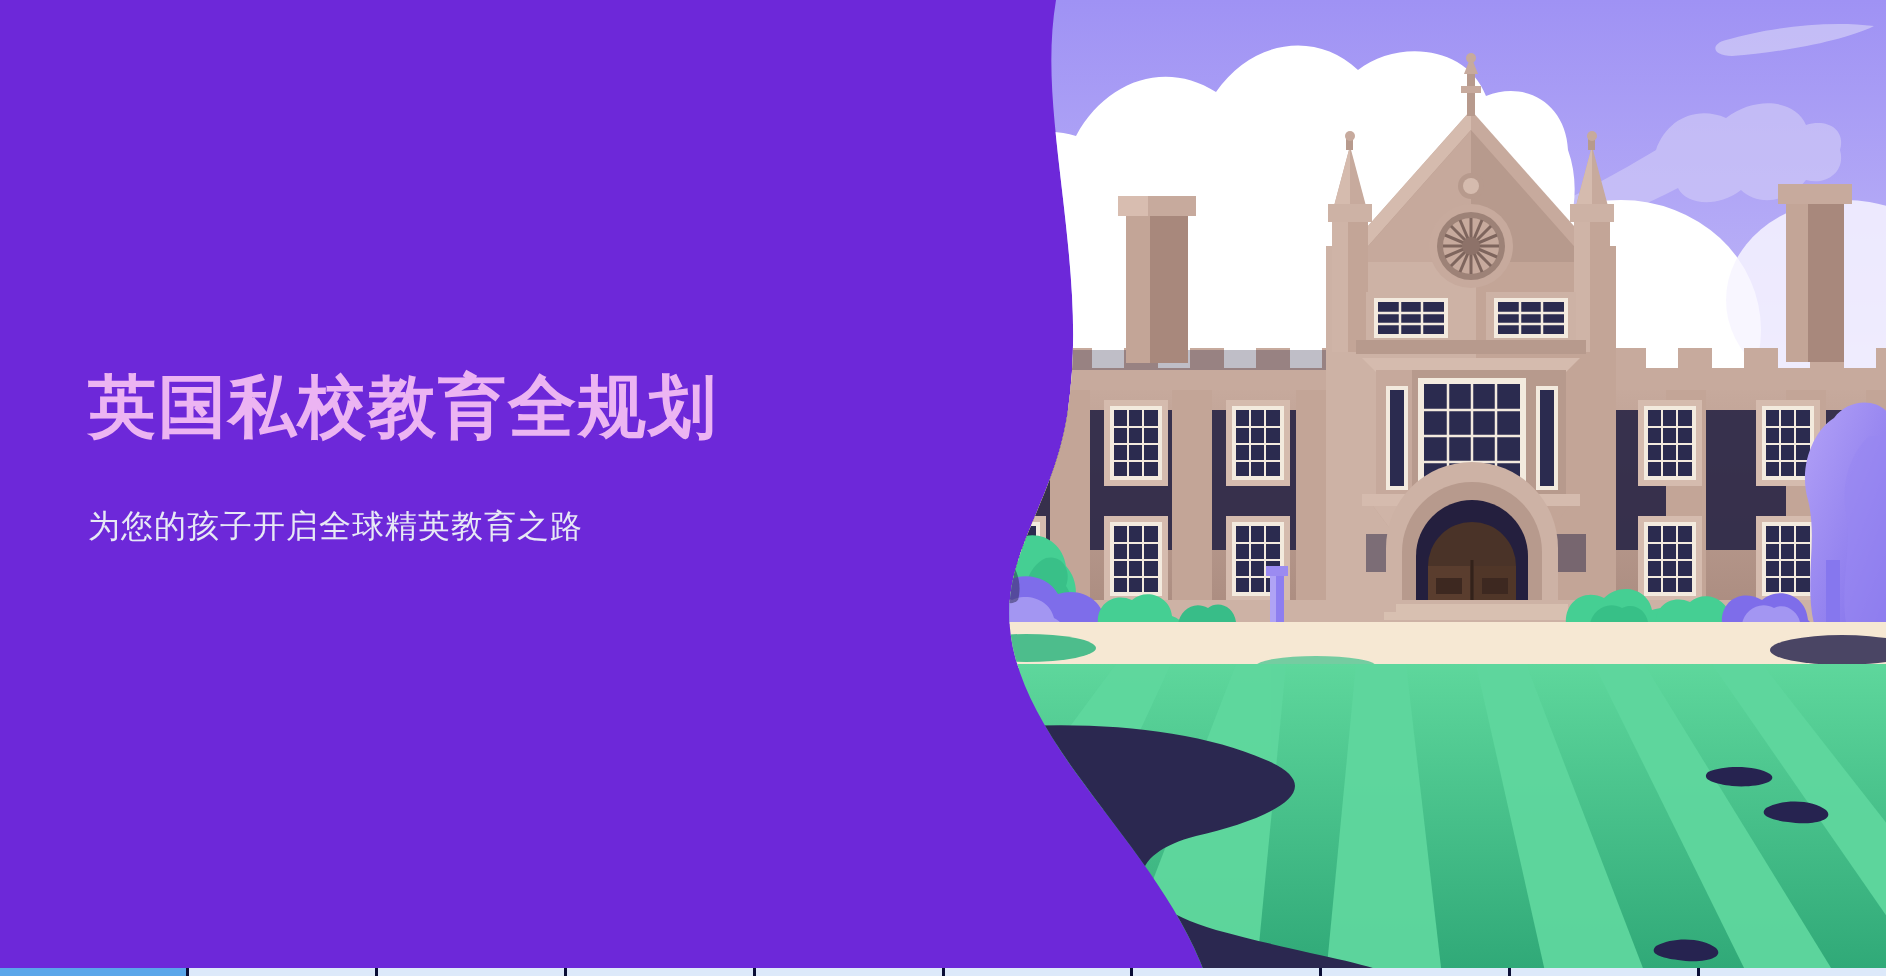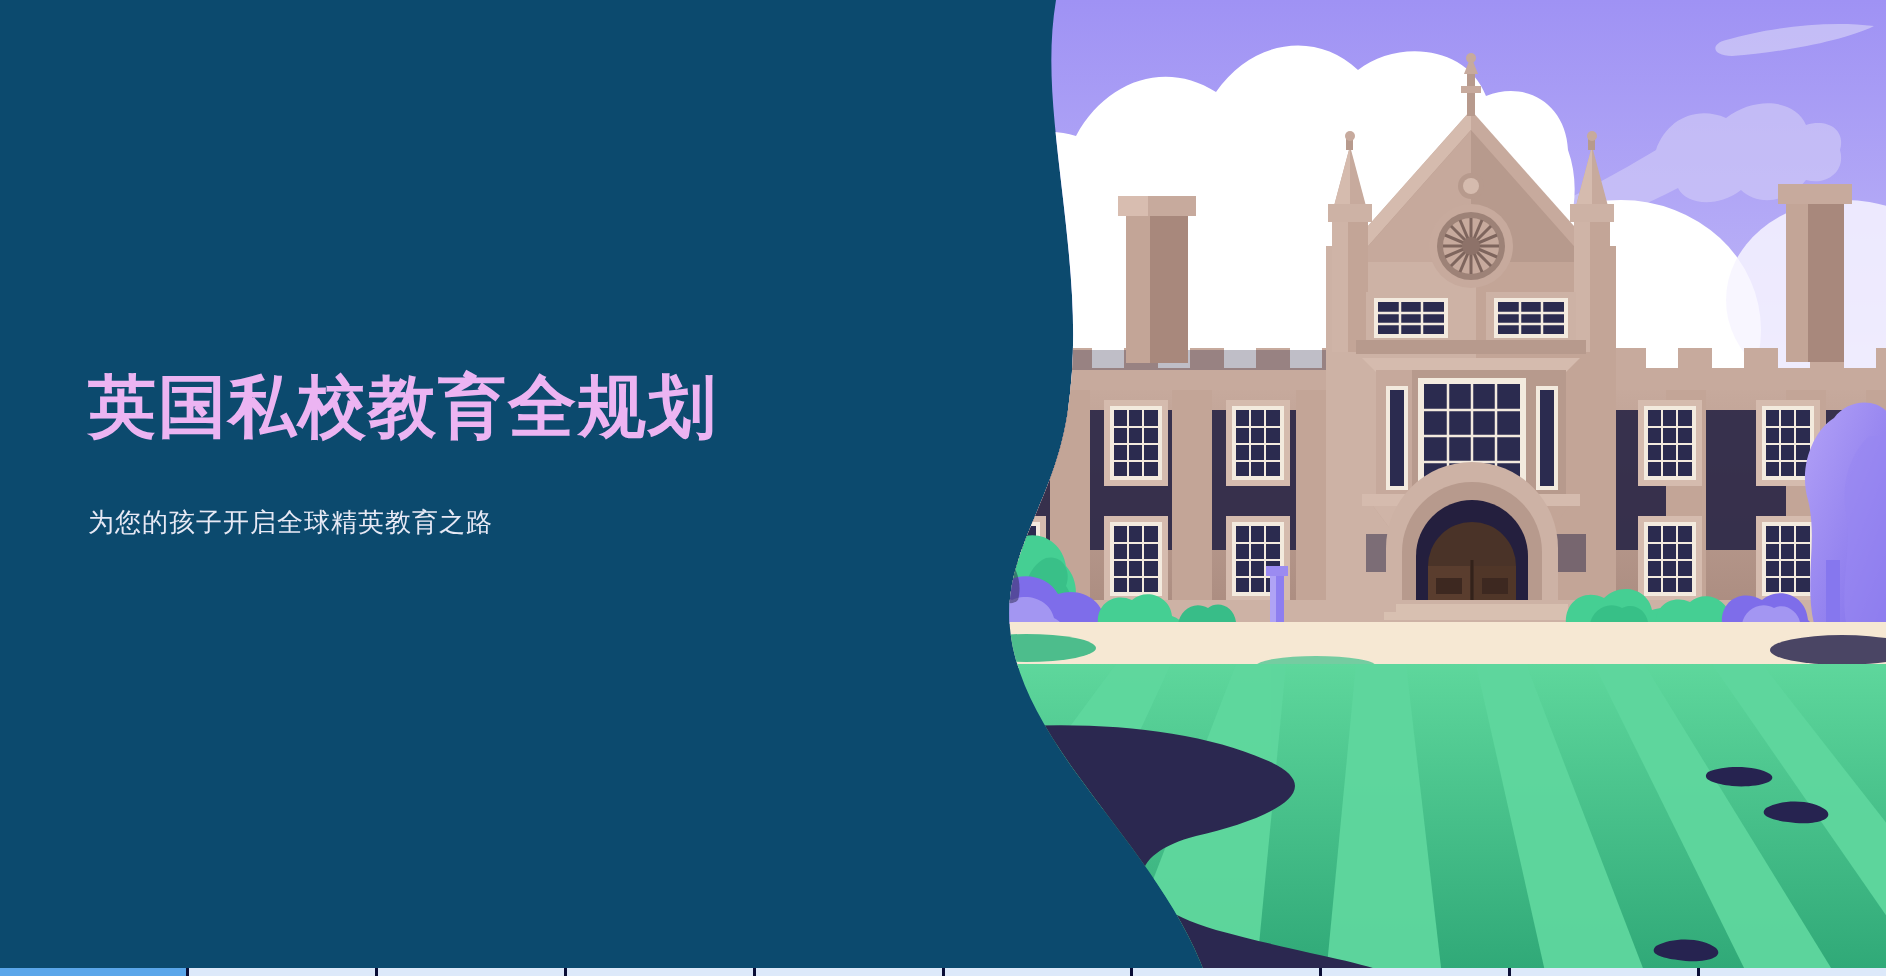--- a/index.html
+++ b/index.html
@@ -40,21 +40,21 @@
     margin: 0;
     font-size: 68px;
     line-height: 1.12;
     font-weight: bold;
     letter-spacing: 2px;
     color: #ecb4f2;
     white-space: nowrap;
   }
   .slide-subtitle {
     margin: 60px 0 0 0;
-    font-size: 26px;
+    font-size: 32px;
     line-height: 1.4;
     font-weight: normal;
     letter-spacing: 1px;
     color: #e7e9f5;
     white-space: nowrap;
   }
 
   
   .progress-bar {
     position: absolute;
@@ -71,21 +71,21 @@
     background: #dde9fa;
     border-right: 3px solid #0b0e36;
     box-sizing: border-box;
   }
   .progress-seg:last-child { border-right: none; }
   .progress-seg.active { background: #5aa6ea; }
 </style>
 </head>
 <body>
 
-<div id="slide" style="background: #0c4a6e;">
+<div id="slide" style="background: #6d28d9;">
 
   <div class="illustration">
     <svg viewBox="0 0 920 976" preserveAspectRatio="none" xmlns="http://www.w3.org/2000/svg">
       <defs>
 
         <clipPath id="scurve">
           <path d="M 90 0
                    C 80 60, 88 120, 96 190
                    C 106 275, 112 340, 102 410
                    C 92 480, 62 520, 48 575

